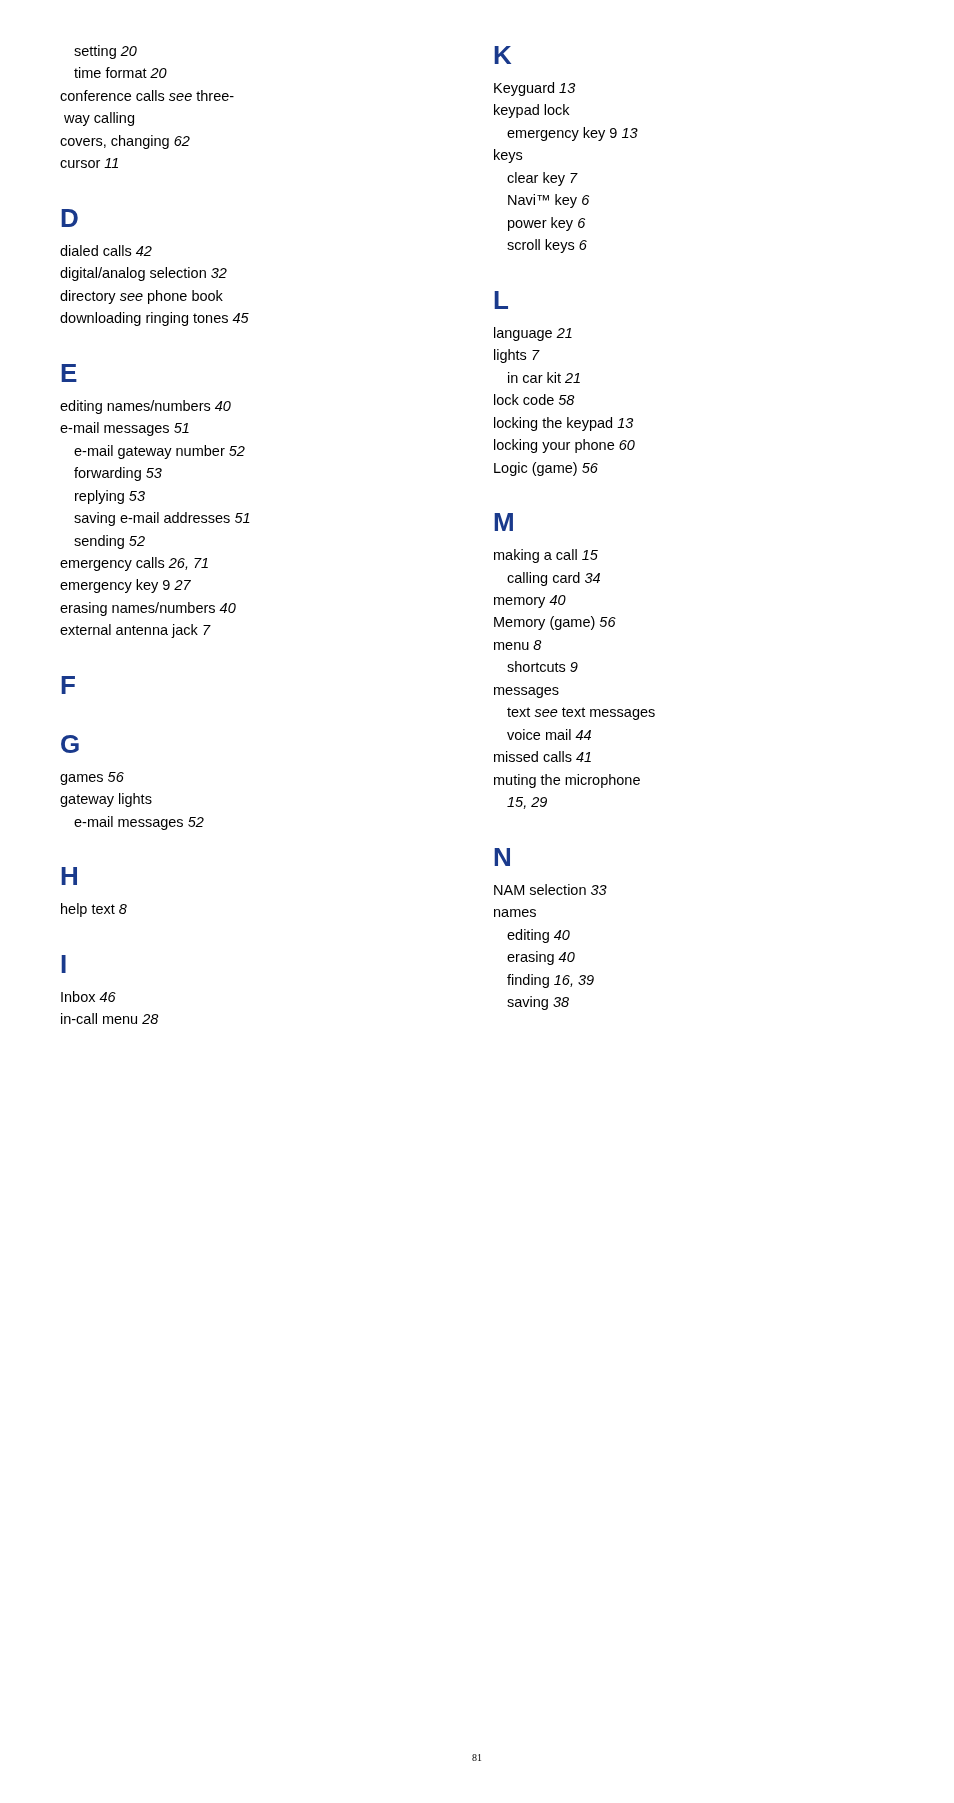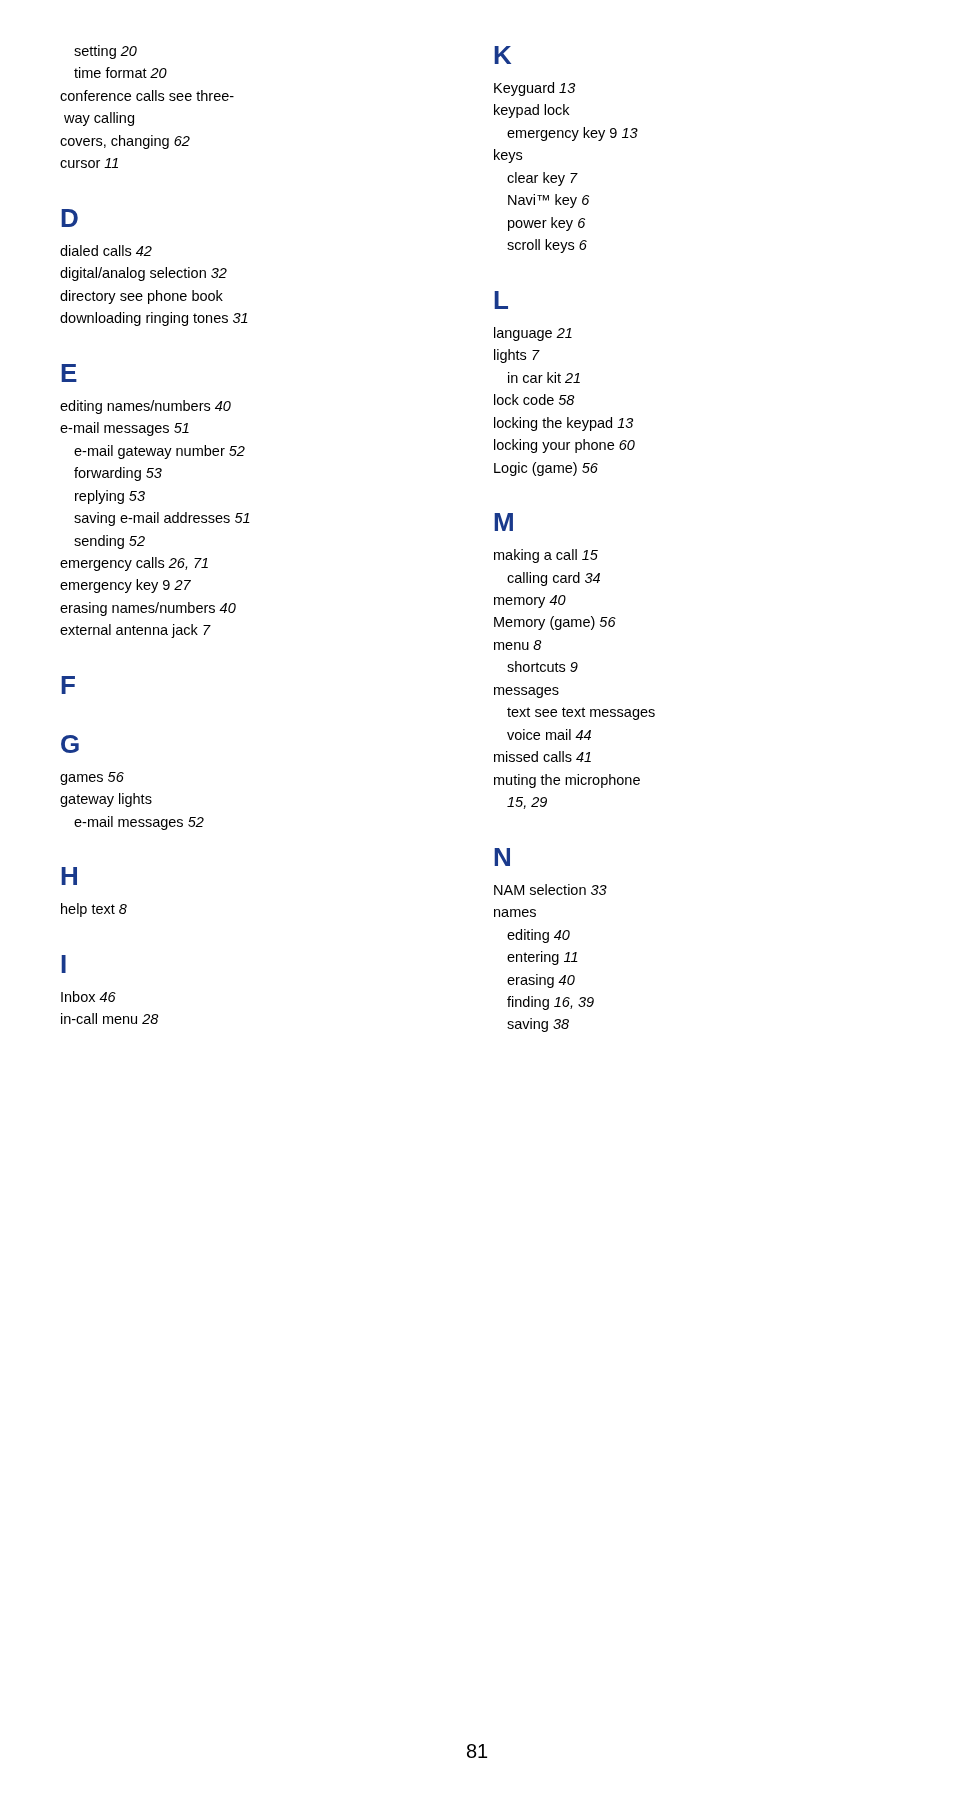--- a/index.html
+++ b/index.html
@@ -48,33 +48,35 @@
     .index-entry {
       line-height: 1.55;
       font-size: 14.5px;
     }
 
     .index-entry .italic {
       font-style: italic;
     }
 
     .index-entry .see-text {
+      font-style: italic;
     }
 
     .indented {
       padding-left: 14px;
     }
 
     .page-number-footer {
       text-align: center;
       position: absolute;
       bottom: 40px;
       width: 100%;
-      font-size: 20px;
+      font-size: 10px;
       color: #000;
+      font-family: Liberation Serif, serif;
     }
   </style>
 </head>
 <body>
 
 <div class="page-content">
 
   <div class="left-column">
 
     <div class="section">
@@ -83,21 +85,21 @@
       <div class="index-entry">conference calls <span class="see-text">see</span> three-<br>&nbsp;way calling</div>
       <div class="index-entry">covers, changing <span class="italic">62</span></div>
       <div class="index-entry">cursor <span class="italic">11</span></div>
     </div>
 
     <div class="section">
       <div class="section-header">D</div>
       <div class="index-entry">dialed calls <span class="italic">42</span></div>
       <div class="index-entry">digital/analog selection <span class="italic">32</span></div>
       <div class="index-entry">directory <span class="see-text">see</span> phone book</div>
-      <div class="index-entry">downloading ringing tones <span class="italic">31</span></div>
+      <div class="index-entry">downloading ringing tones <span class="italic">45</span></div>
     </div>
 
     <div class="section">
       <div class="section-header">E</div>
       <div class="index-entry">editing names/numbers <span class="italic">40</span></div>
       <div class="index-entry">e-mail messages <span class="italic">51</span></div>
       <div class="index-entry indented">e-mail gateway number <span class="italic">52</span></div>
       <div class="index-entry indented">forwarding <span class="italic">53</span></div>
       <div class="index-entry indented">replying <span class="italic">53</span></div>
       <div class="index-entry indented">saving e-mail addresses <span class="italic">51</span></div>
@@ -171,21 +173,20 @@
       <div class="index-entry">missed calls <span class="italic">41</span></div>
       <div class="index-entry">muting the microphone</div>
       <div class="index-entry indented"><span class="italic">15, 29</span></div>
     </div>
 
     <div class="section">
       <div class="section-header">N</div>
       <div class="index-entry">NAM selection <span class="italic">33</span></div>
       <div class="index-entry">names</div>
       <div class="index-entry indented">editing <span class="italic">40</span></div>
-      <div class="index-entry indented">entering <span class="italic">11</span></div>
       <div class="index-entry indented">erasing <span class="italic">40</span></div>
       <div class="index-entry indented">finding <span class="italic">16, 39</span></div>
       <div class="index-entry indented">saving <span class="italic">38</span></div>
     </div>
 
   </div>
 </div>
 
 <div class="page-number-footer">81</div>
 

